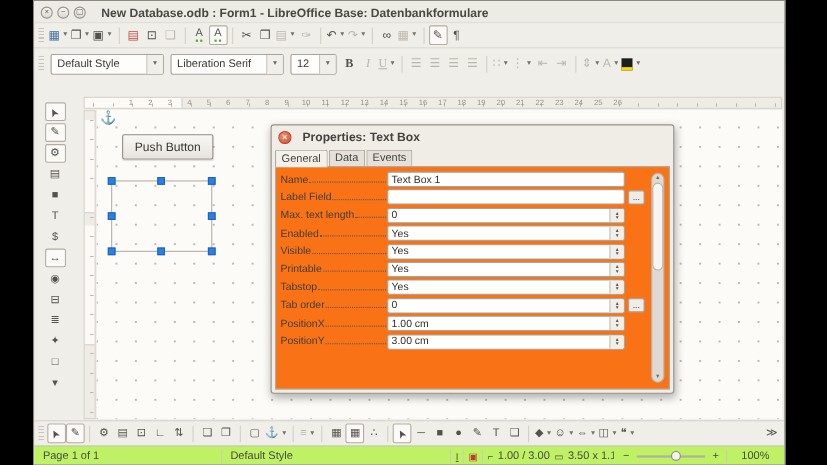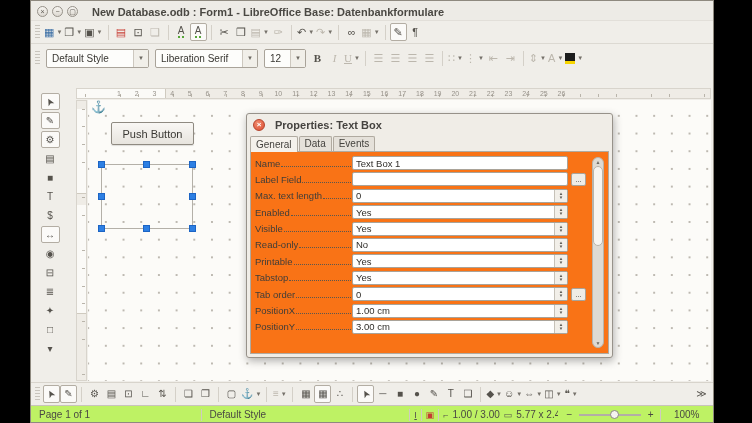--- a/index.html
+++ b/index.html
@@ -435,34 +435,20 @@
                 <span class="pval">Yes</span>
                 <div class="spin">
                   <span>▲</span>
                   <span>▼</span>
                 </div>
               </div>
               <div class="pmslot"></div>
             </div>
             <div class="prow">
               <div class="plabel">
-                <span>Read-only</span>
-                <span class="leader"></span>
-              </div>
-              <div class="pfield">
-                <span class="pval">No</span>
-                <div class="spin">
-                  <span>▲</span>
-                  <span>▼</span>
-                </div>
-              </div>
-              <div class="pmslot"></div>
-            </div>
-            <div class="prow">
-              <div class="plabel">
                 <span>Printable</span>
                 <span class="leader"></span>
               </div>
               <div class="pfield">
                 <span class="pval">Yes</span>
                 <div class="spin">
                   <span>▲</span>
                   <span>▼</span>
                 </div>
               </div>
@@ -646,21 +632,21 @@
     <div class="sseg" style="width:200px">Default Style</div>
     <div class="ssep"></div>
     <div style="flex:1"></div>
     <div class="sicon" style="text-decoration:underline">I</div>
     <div class="ssep"></div>
     <div class="sicon" style="color:#c43c31">▣</div>
     <div class="ssep"></div>
     <div class="sicon">⌐</div>
     <div style="white-space:nowrap">1.00 / 3.00</div>
     <div class="sicon">▭</div>
-    <div style="white-space:nowrap;overflow:hidden;max-width:58px">5.77 x 2.4</div>
+    <div style="white-space:nowrap;overflow:hidden;max-width:58px">3.50 x 1.1</div>
     <div class="sseg" style="padding:0 2px 0 8px">−</div>
     <div class="zslider">
       <div class="zthumb"></div>
     </div>
     <div class="sseg" style="padding:0 6px 0 2px">+</div>
     <div class="ssep"></div>
     <div class="sseg" style="width:38px;text-align:center">100%</div>
   </div>
 
 </div>

